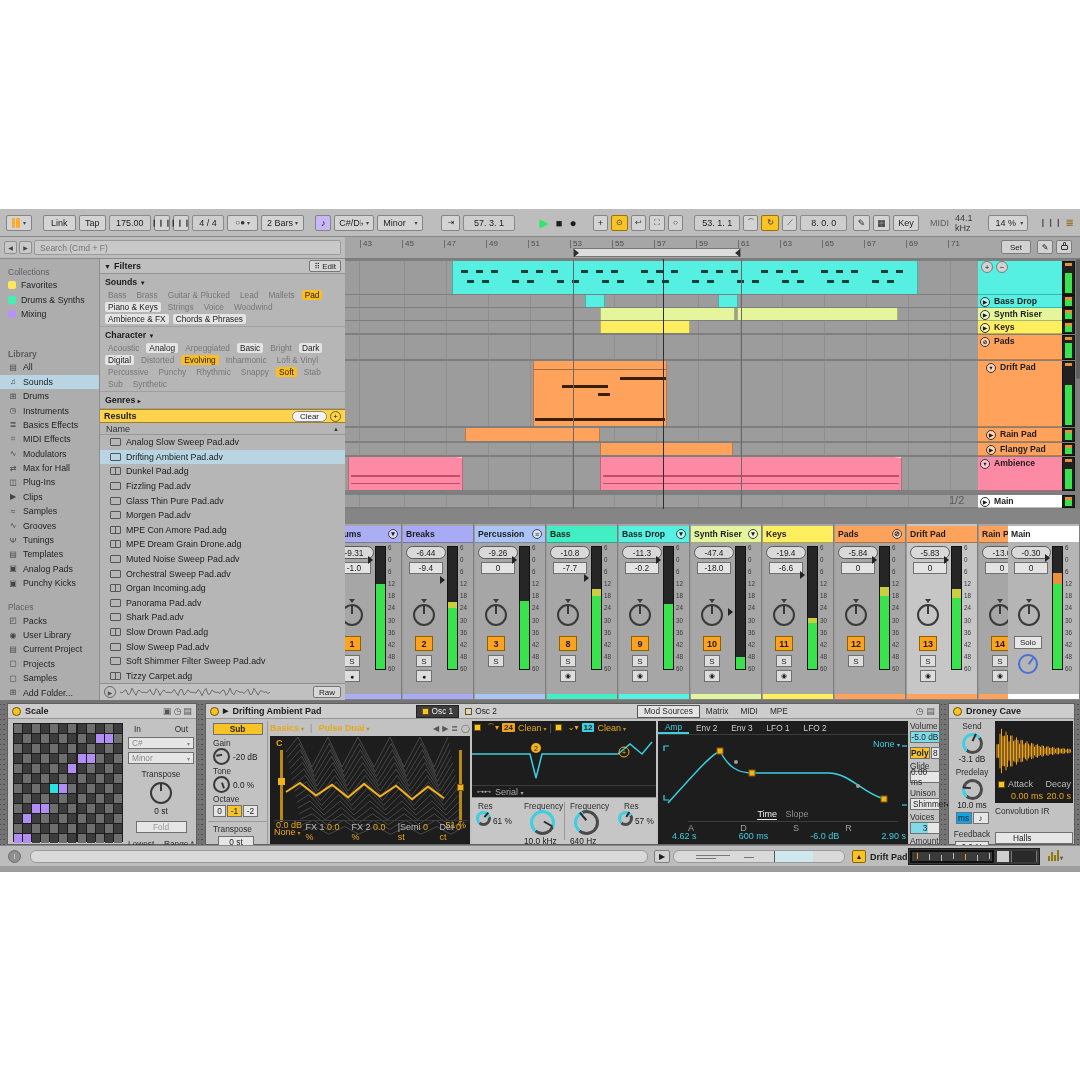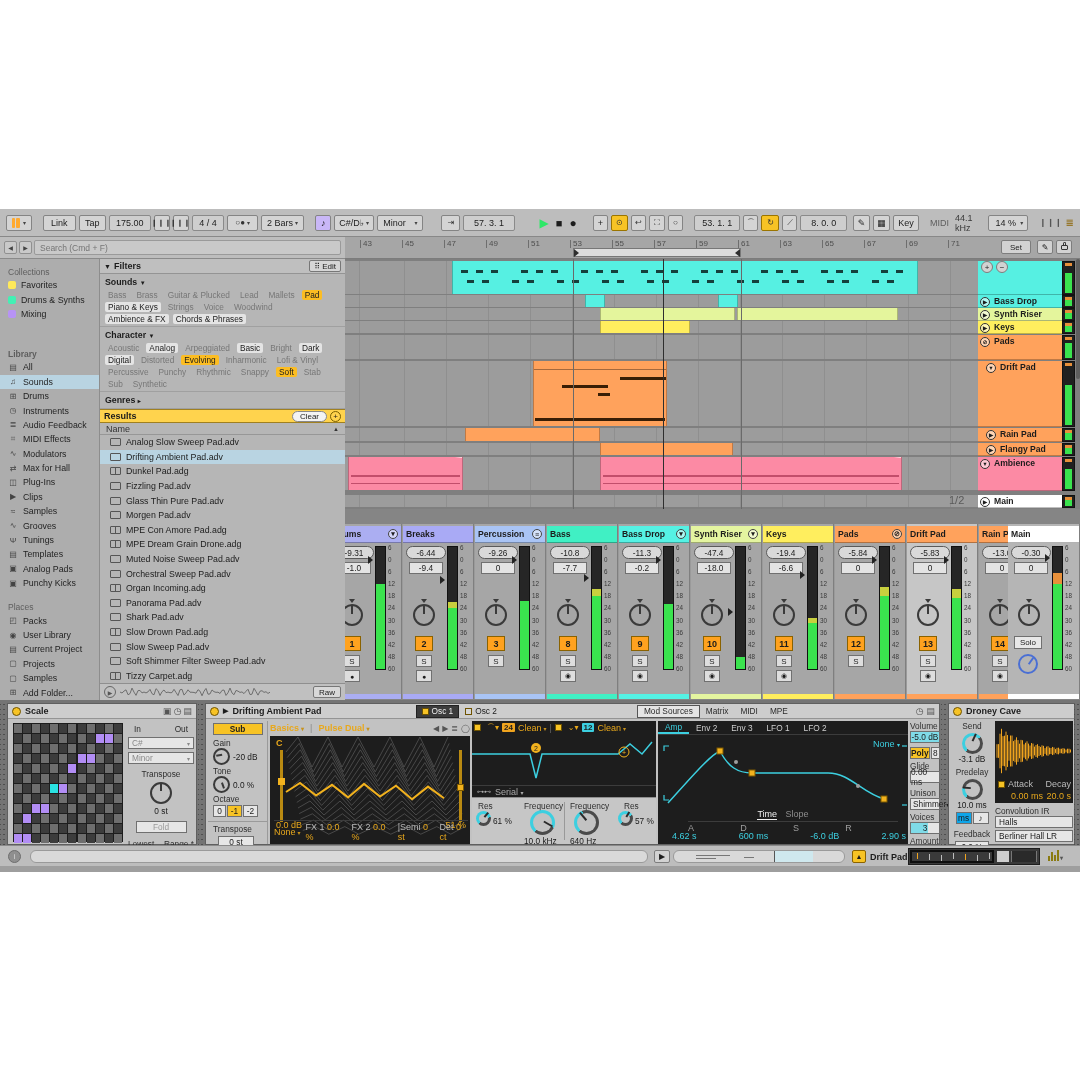--- a/index.html
+++ b/index.html
@@ -242,21 +242,21 @@
         <div class="bl-item">
           <div class="bl-ico">⊞</div>
           <div>Drums</div>
         </div>
         <div class="bl-item">
           <div class="bl-ico">◷</div>
           <div>Instruments</div>
         </div>
         <div class="bl-item">
           <div class="bl-ico">≣</div>
-          <div>Audio Feedback</div>
+          <div>Basics Effects</div>
         </div>
         <div class="bl-item">
           <div class="bl-ico">⌗</div>
           <div>MIDI Effects</div>
         </div>
         <div class="bl-item">
           <div class="bl-ico">∿</div>
           <div>Modulators</div>
         </div>
         <div class="bl-item">
@@ -1513,21 +1513,21 @@
           <span>Attack</span>
           <span style="margin-left:auto">Decay</span>
         </div>
         <div class="abs yel" style="left:16px;top:70px;right:2px;display:flex;justify-content:space-between">
           <span>0.00 ms</span>
           <span>20.0 s</span>
         </div>
       </div>
       <div class="abs" style="left:46px;top:102px;width:78px">
         <div class="dlbl">Convolution IR</div>
-        <div class="dbox" style="margin-top:0;justify-content:flex-start;padding-left:3px">Halls</div>
+        <div class="dbox" style="margin-top:16px;justify-content:flex-start;padding-left:17px">Halls</div>
         <div class="dbox" style="margin-top:2px;justify-content:flex-start;padding-left:3px">Berliner Hall LR</div>
       </div>
     </div>
     <div class="handle" style="left:1074px"></div>
   </div>
 
   <div id="statusbar">
     <div id="infoc">i</div>
     <div class="statbar" style="left:30px;width:618px"></div>
     <div class="mini abs" style="left:654px;top:4px;width:16px;height:13px">▶</div>

